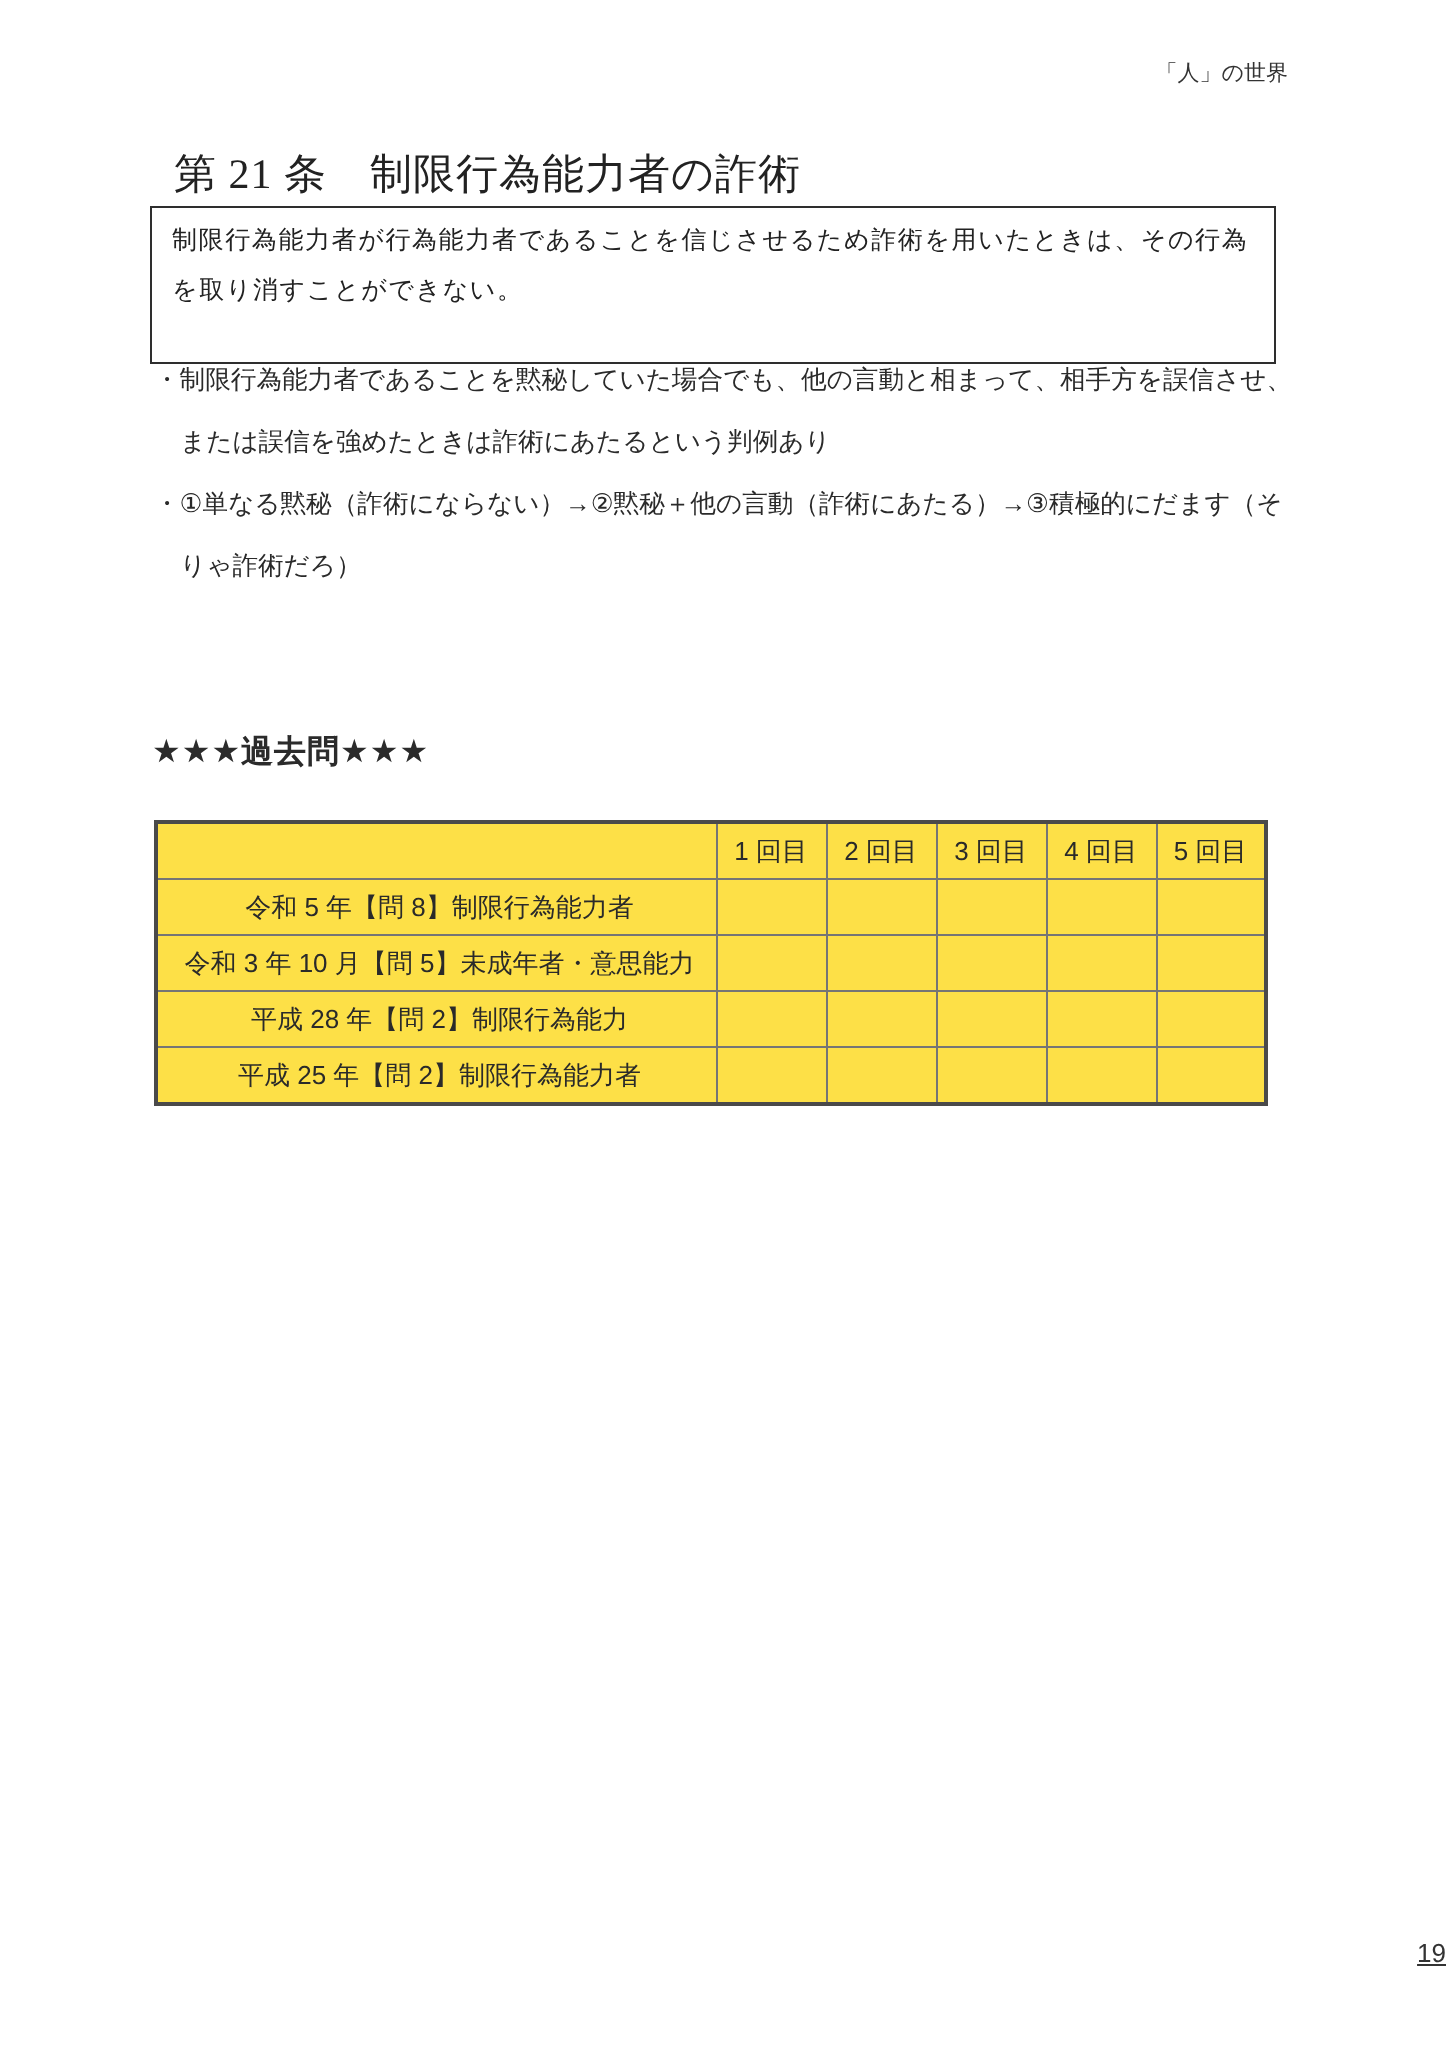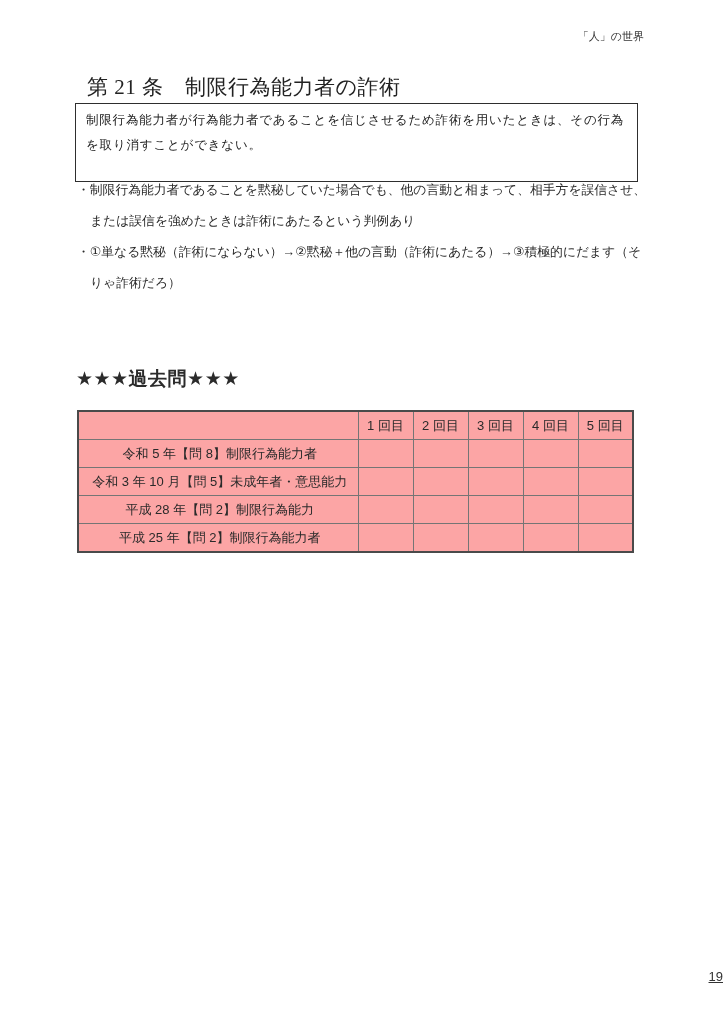--- a/index.html
+++ b/index.html
@@ -70,21 +70,21 @@
     padding-left: 13px;
     text-indent: -13px;
   }
 
   
   .pastq-heading {
     position: absolute;
     top: 366px;
     left: 76px;
     margin: 0;
-    font-size: 19px;
+    font-size: 16px;
     font-weight: 600;
     letter-spacing: 0.5px;
     color: #2b2b2b;
   }
 
   
   .pastq-table {
     position: absolute;
     top: 410px;
     left: 77px;
@@ -93,21 +93,21 @@
     border: 2px solid #4a4a4a;
     font-size: 13px;
     color: #2a2a2a;
   }
   .pastq-table td {
     border: 1px solid #757575;
     height: 27px;
     padding: 0;
     overflow: hidden;
     white-space: nowrap;
-    background: #fca5a5;
+    background: #fde047;
   }
   .pastq-table .col-label { width: 280px; }
   .pastq-table .col-try   { width: 55px; }
   .pastq-table td.header-cell { text-align: center; }
   .pastq-table td.label-cell  { text-align: center; padding-left: 3px; }
 
   
   .page-number {
     position: absolute;
     top: 969px;

